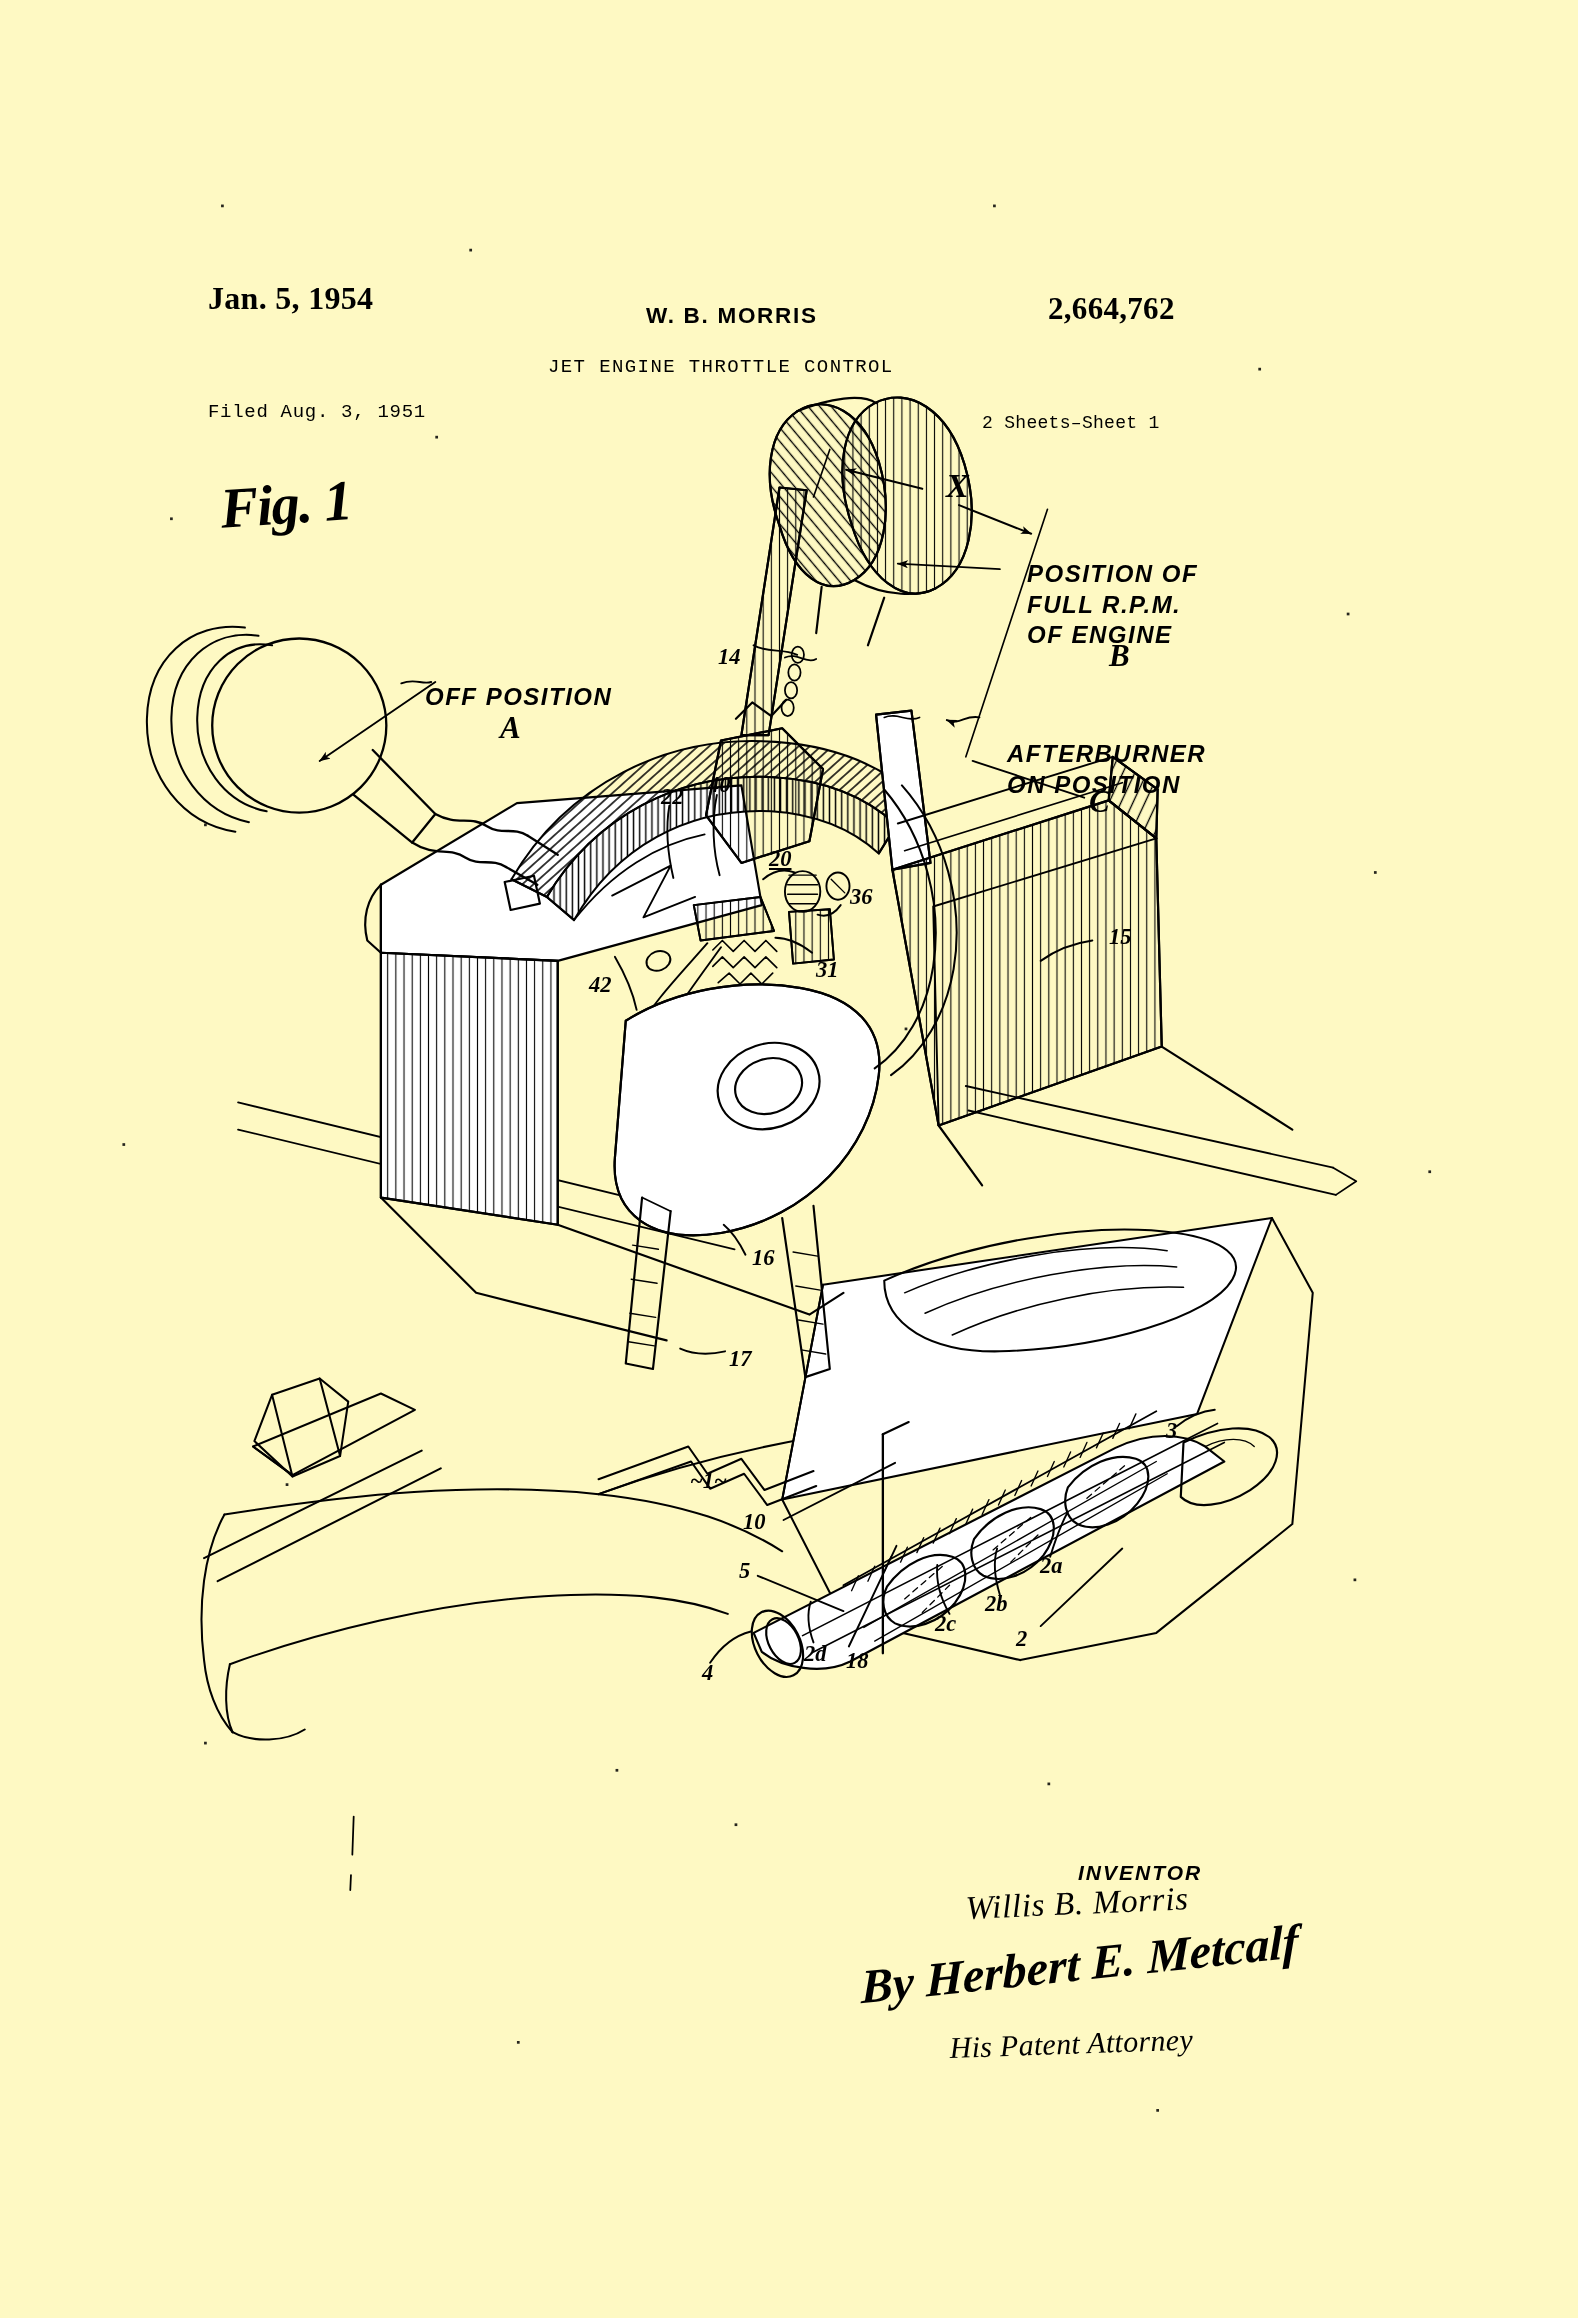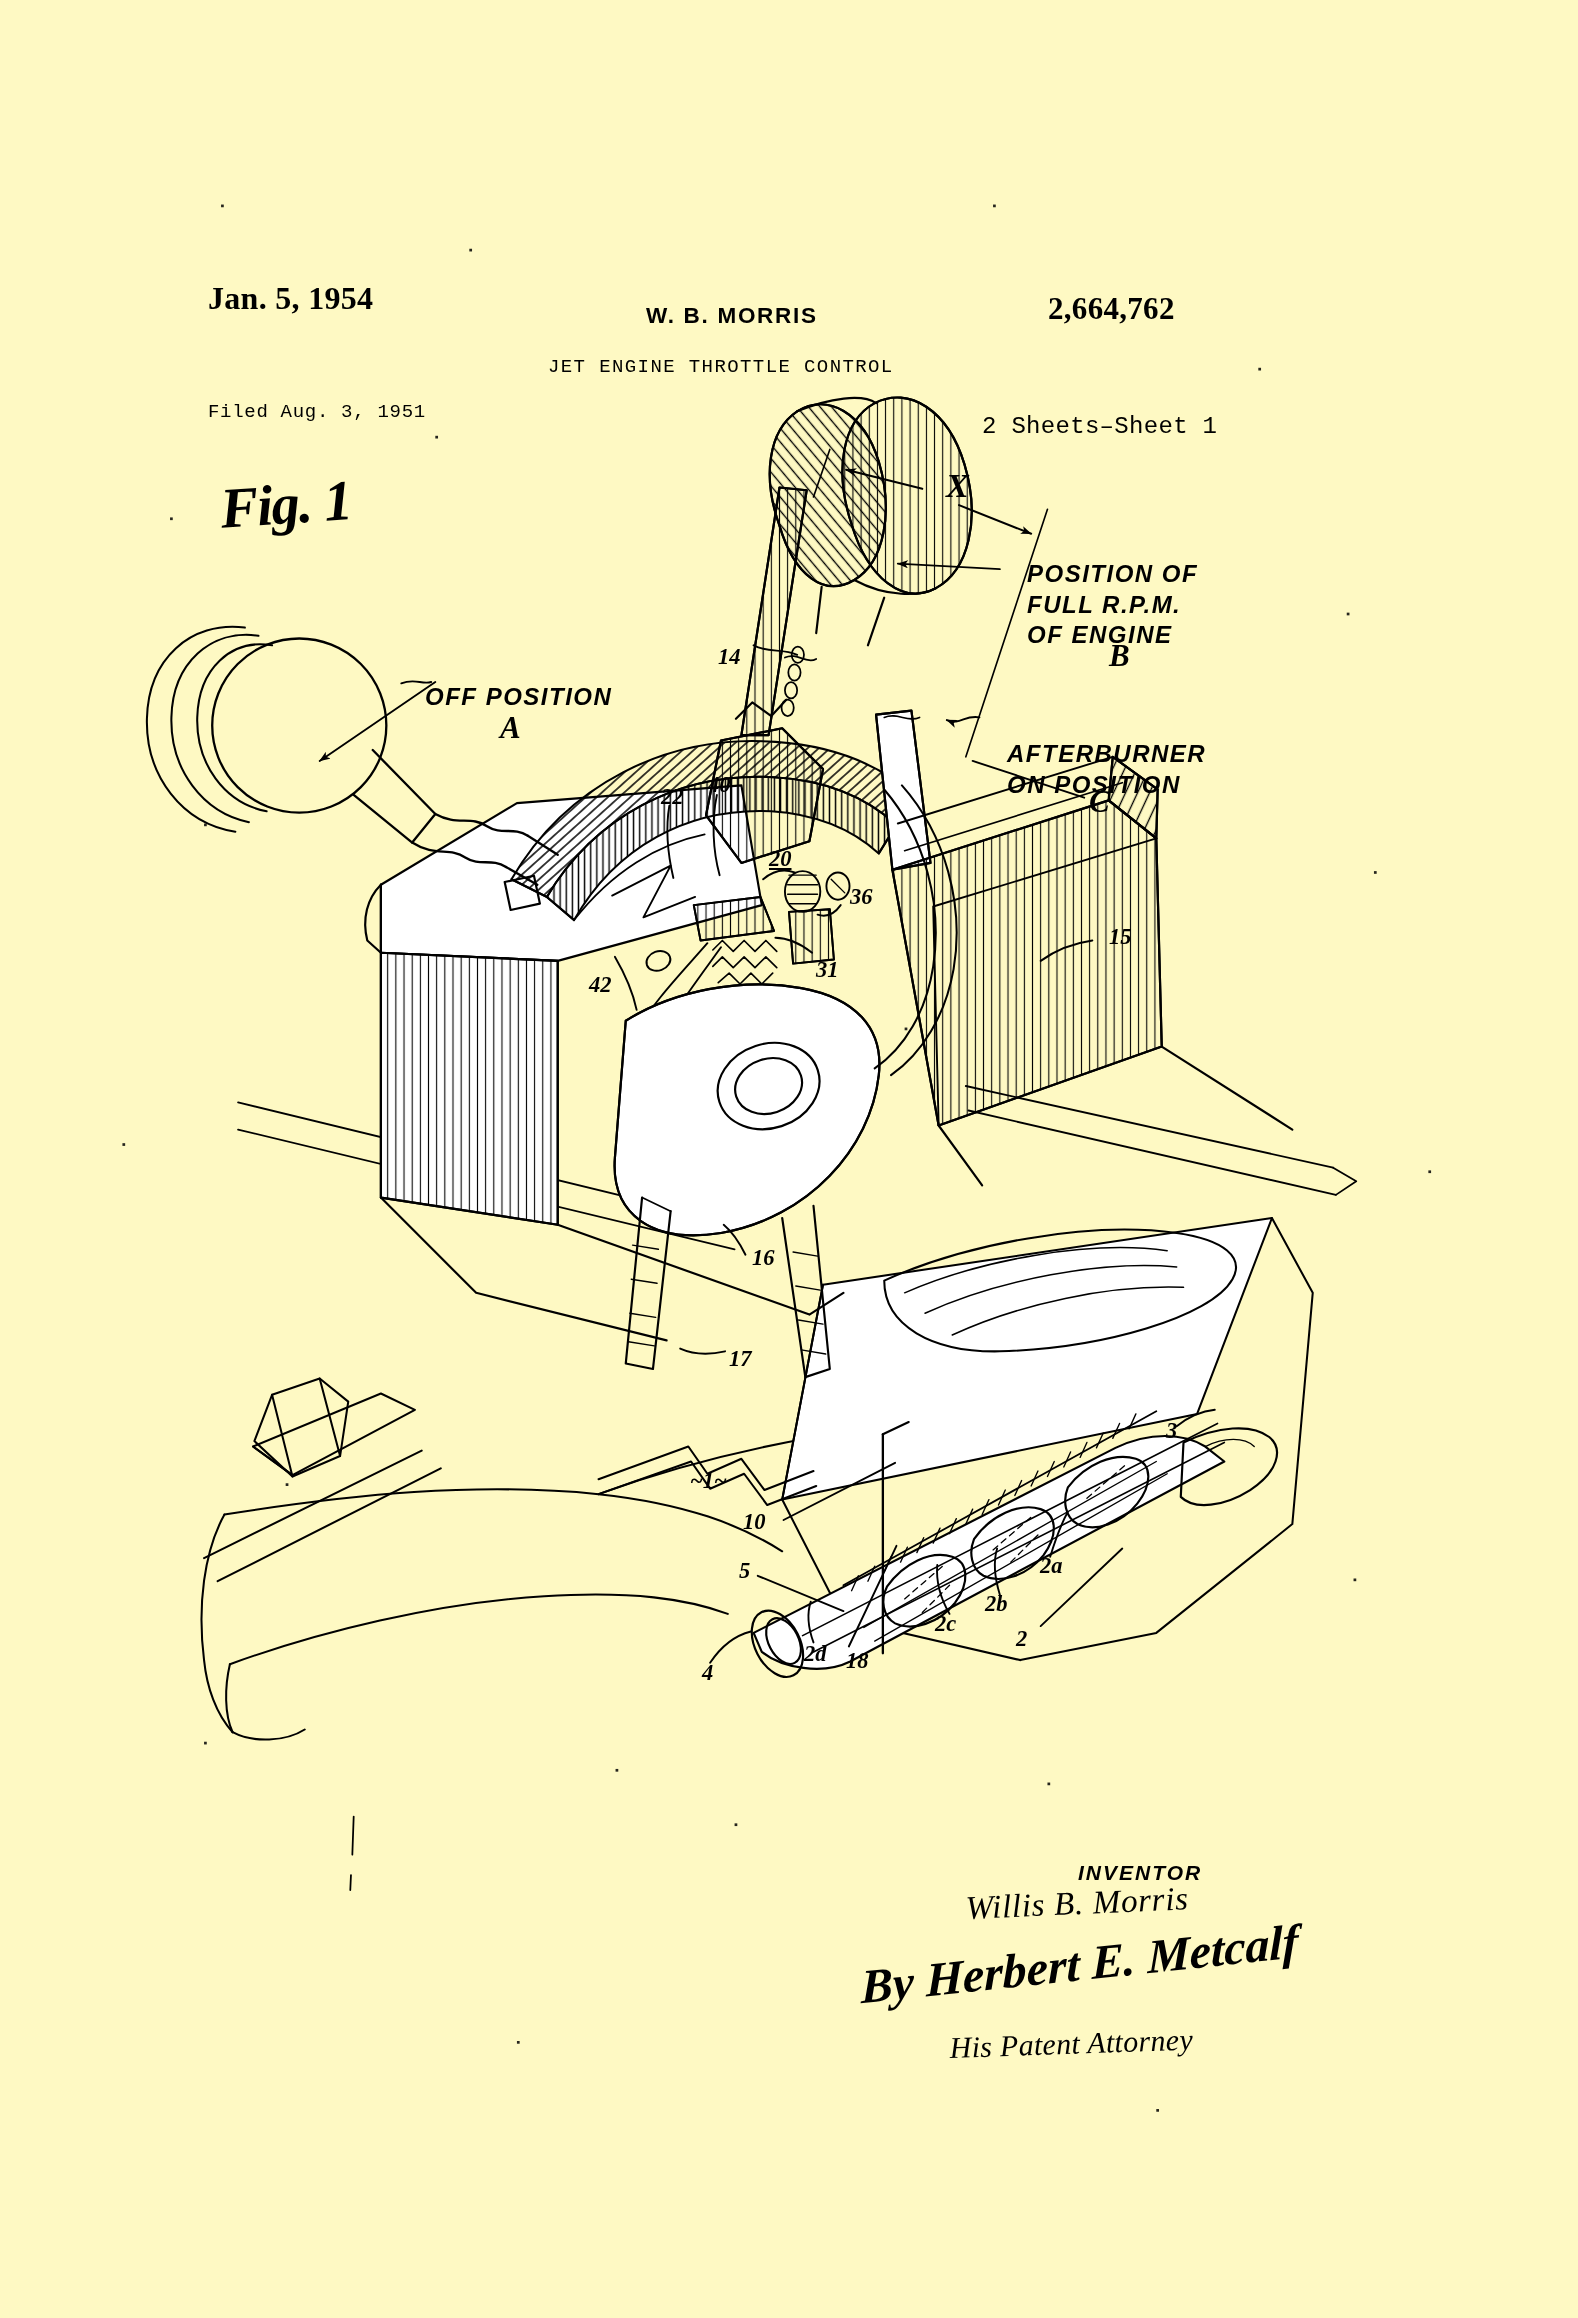--- a/index.html
+++ b/index.html
@@ -32,21 +32,21 @@
     font-family:"Liberation Mono",monospace;font-size:19px;
     letter-spacing:1.4px;white-space:nowrap;
   }
   .hdr-filed{
     position:absolute;left:208px;top:401px;
     font-family:"Liberation Mono",monospace;font-size:19px;
     letter-spacing:0.7px;white-space:nowrap;
   }
   .hdr-sheets{
     position:absolute;left:982px;top:413px;
-    font-family:"Liberation Mono",monospace;font-size:24px;
+    font-family:"Liberation Mono",monospace;font-size:18px;
     letter-spacing:0.3px;white-space:nowrap;
   }
 
   
   .fig-label{
     position:absolute;left:218px;top:476px;
     font-family:"Liberation Serif",serif;font-style:italic;font-weight:bold;
     font-size:57px;letter-spacing:-1.4px;
     transform:rotate(-4deg);transform-origin:left top;
     white-space:nowrap;

